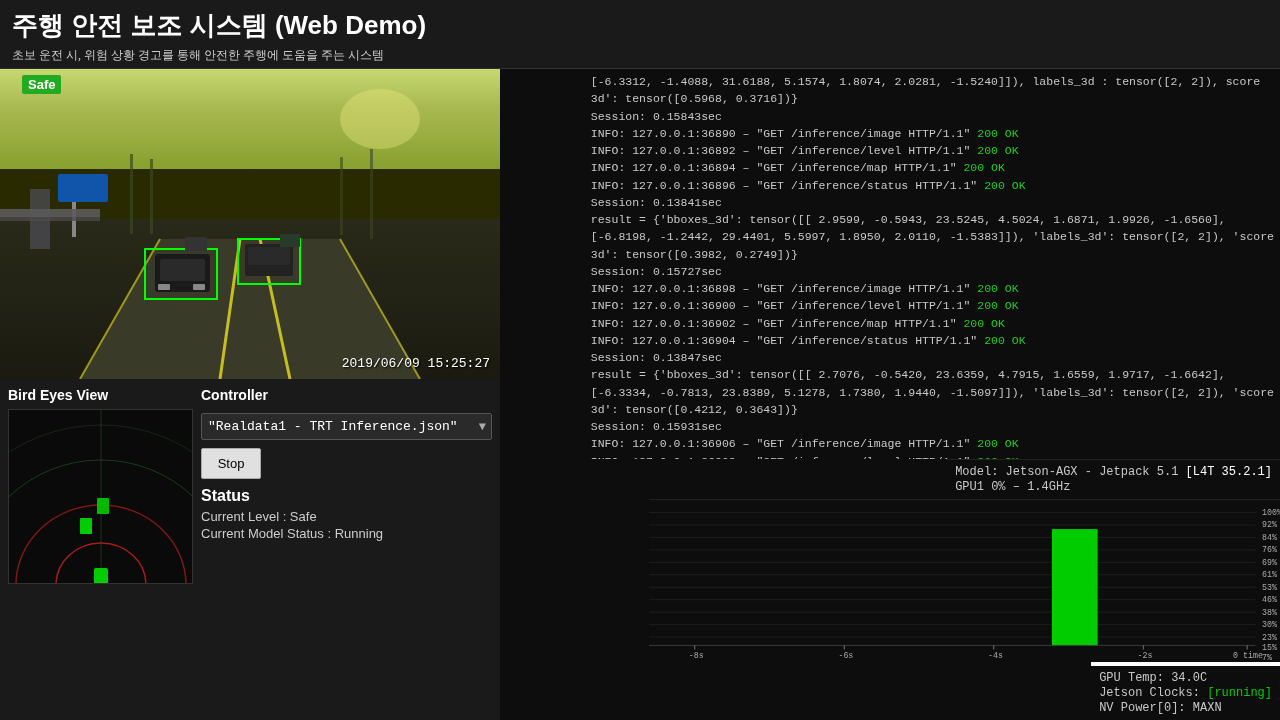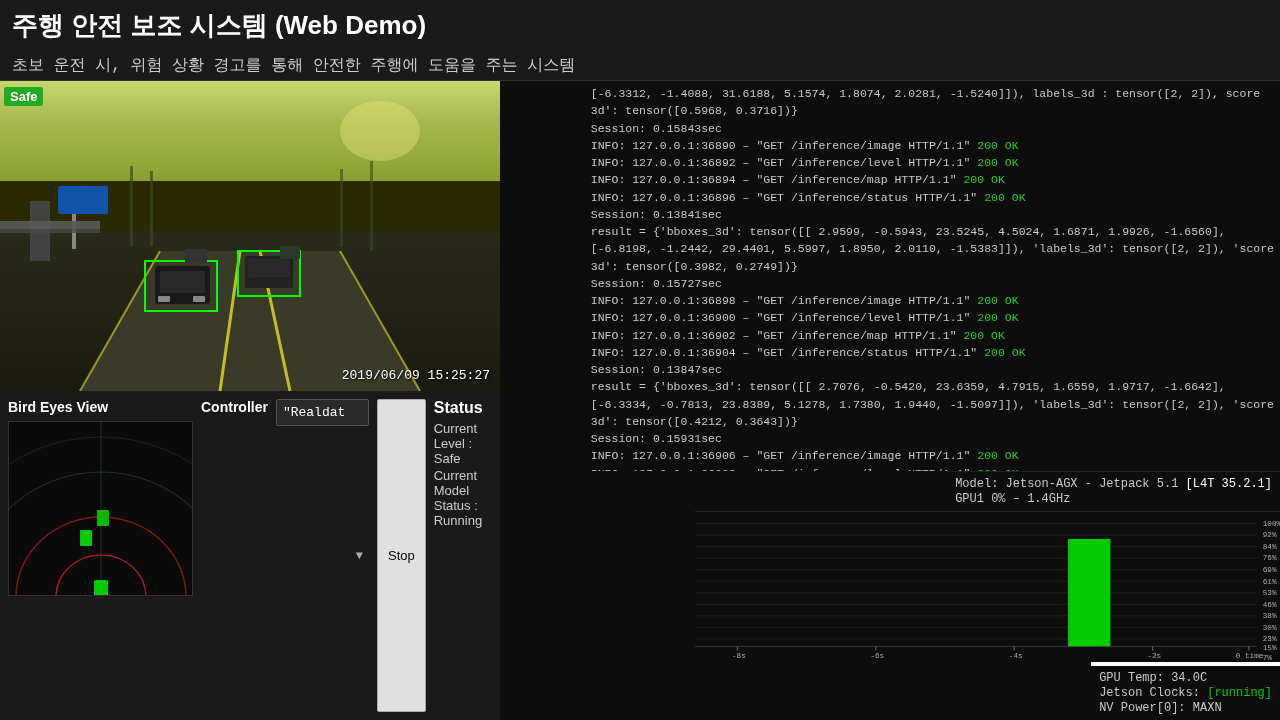--- a/index.html
+++ b/index.html
@@ -20,24 +20,24 @@
       padding: 8px 12px 4px 12px;
       border-bottom: 1px solid #333;
     }
     #header h1 {
       font-family: 'Arial', sans-serif;
       font-size: 26px;
       font-weight: bold;
       color: #ffffff;
     }
     #header p {
-      font-family: Liberation Mono, monospace;
-      font-size: 16px;
+      font-family: Liberation Serif, serif;
+      font-size: 12px;
       color: #cccccc;
-      margin-top: 12px;
+      margin-top: 4px;
     }
 
     
     #main {
       display: flex;
       flex: 1;
       overflow: hidden;
     }
 
     
@@ -55,21 +55,21 @@
       height: 310px;
       background: #2a2a00;
       position: relative;
       overflow: hidden;
     }
 
     
     .safe-badge {
       position: absolute;
       top: 6px;
-      left: 4px;
+      left: 22px;
       background: #22aa22;
       color: white;
       font-family: Arial, sans-serif;
       font-size: 13px;
       font-weight: bold;
       padding: 2px 6px;
       border-radius: 2px;
       z-index: 10;
       text-align: right;
     }
@@ -127,21 +127,21 @@
       height: 175px;
       background: #0a0a0a;
       border: 1px solid #333;
       position: relative;
       overflow: hidden;
     }
 
     #controller-section {
       flex: 1;
       display: flex;
-      flex-direction: row;
+      flex-direction: column;
       gap: 8px;
     }
 
     #controller-section h2 {
       font-family: Arial, sans-serif;
       font-size: 14px;
       font-weight: bold;
       color: #ffffff;
       margin-bottom: 2px;
     }

